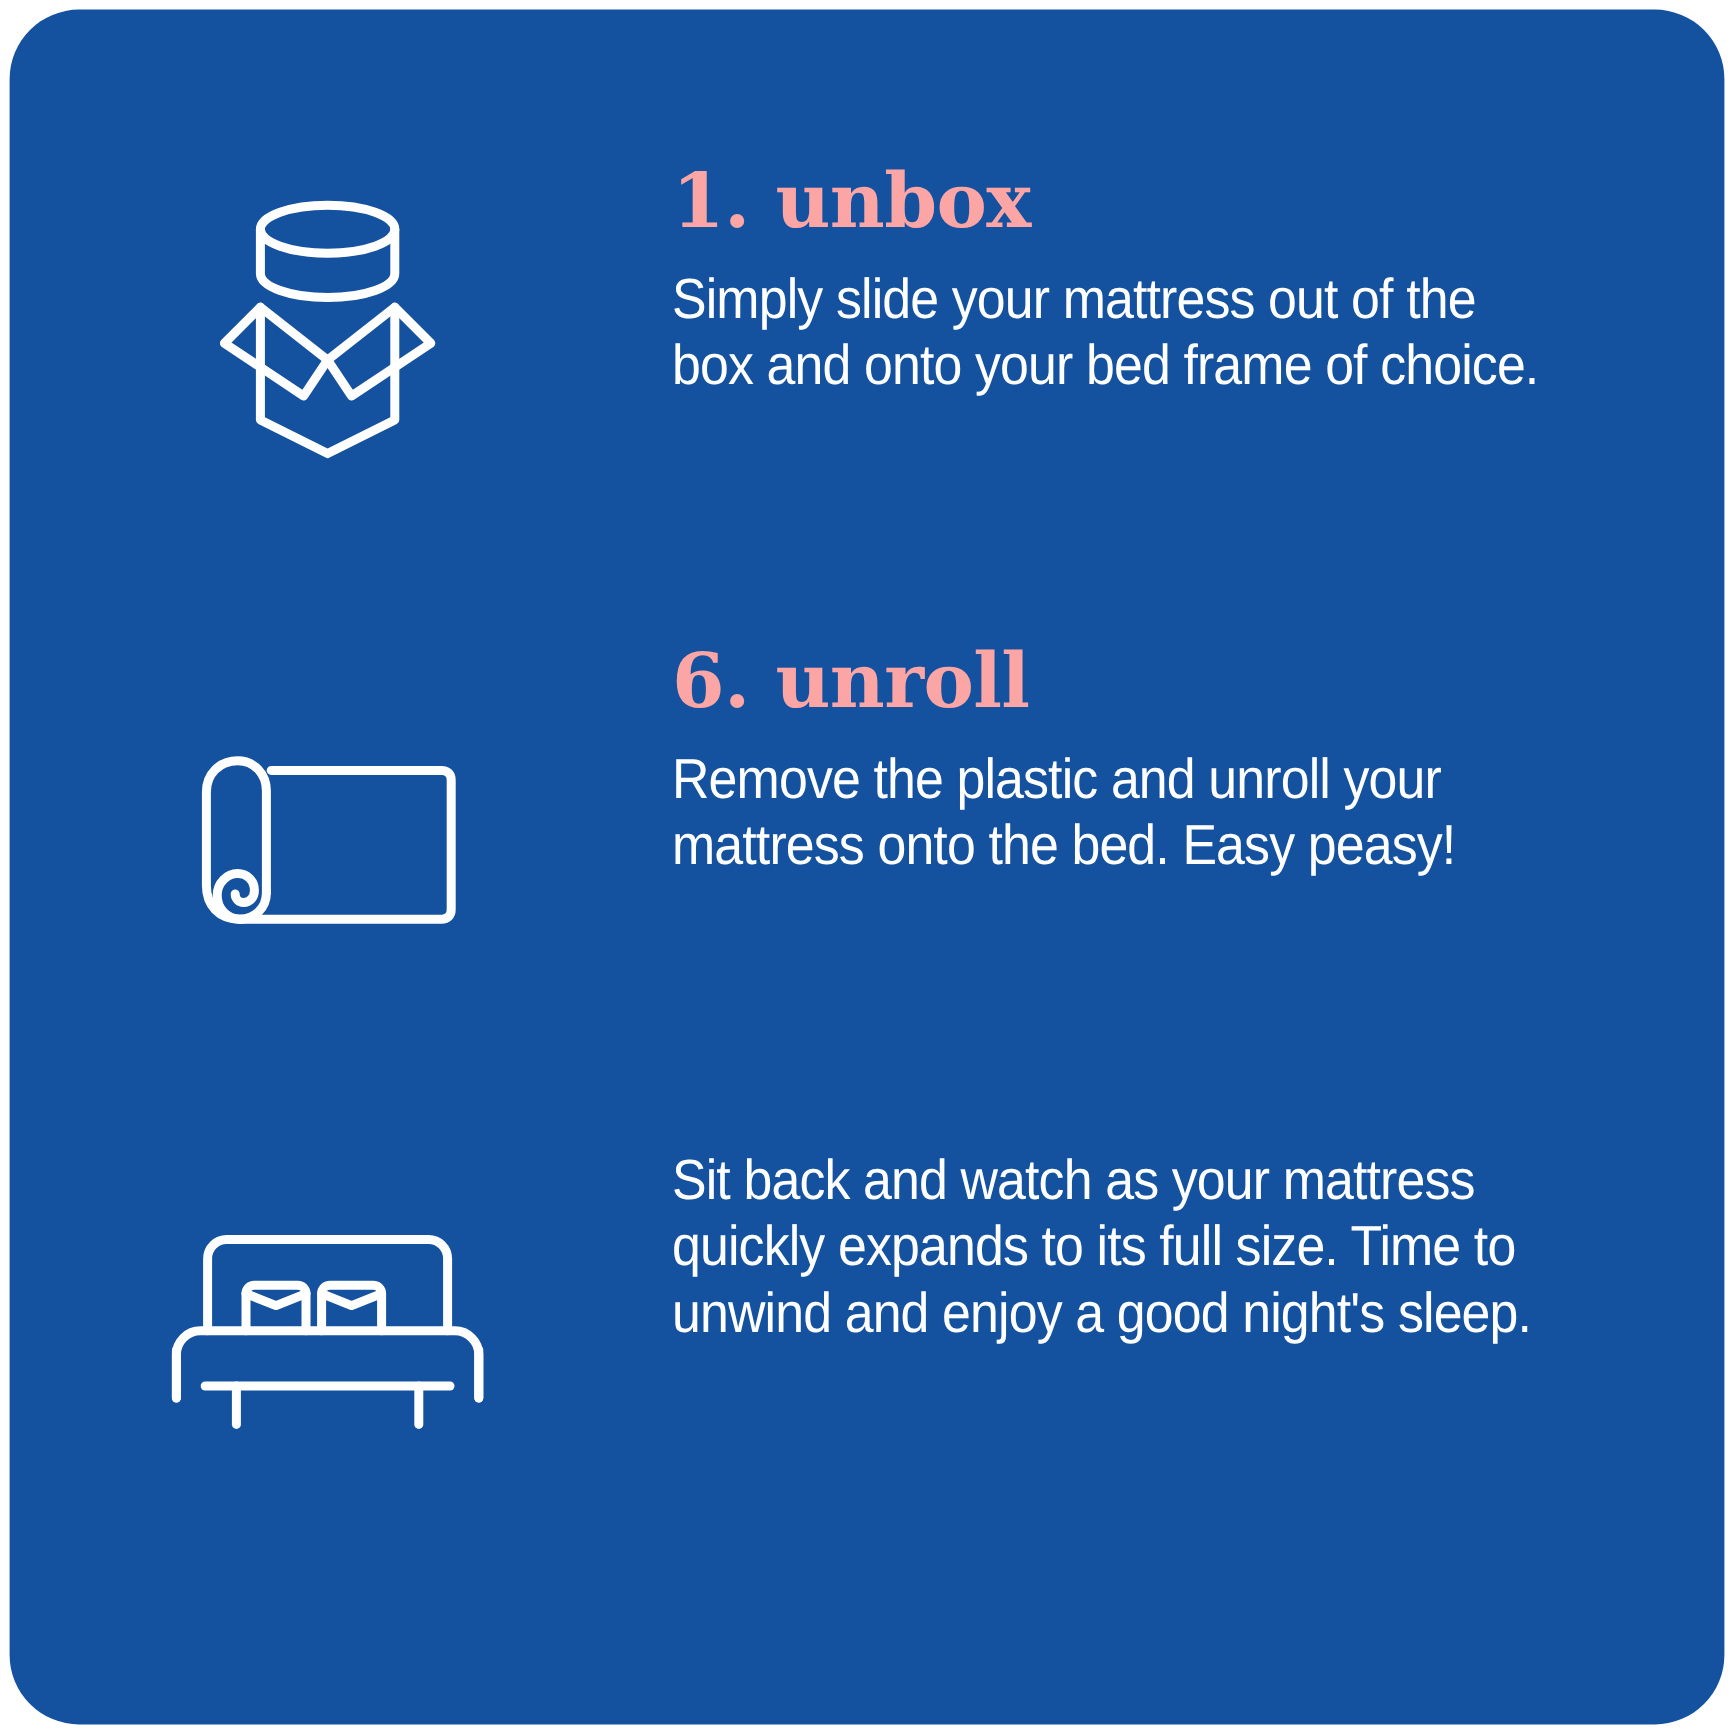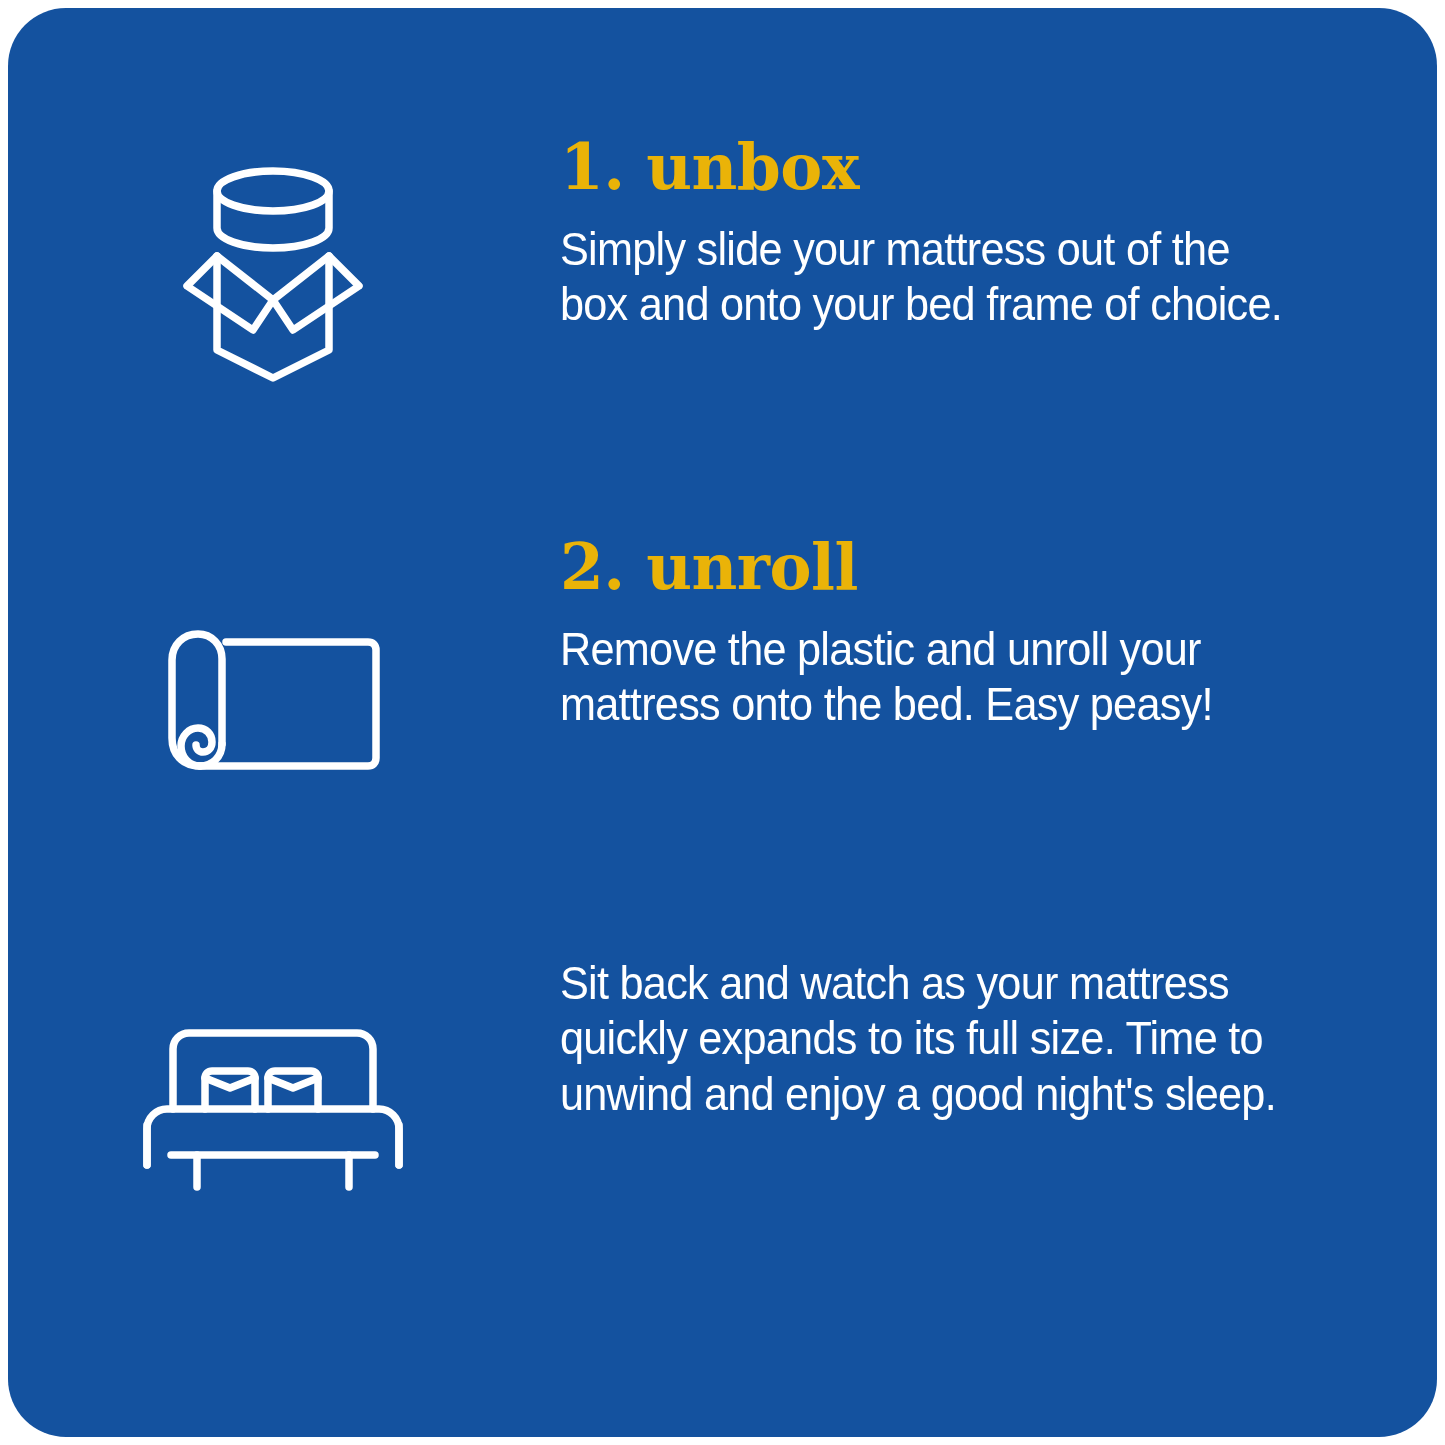--- a/index.html
+++ b/index.html
@@ -51,21 +51,21 @@
   .step-3 .icon-col { align-items: flex-start; padding-top: 92px; }
 
   .text-col {
     position: absolute;
     left: 552px;
     top: 0;
     width: 790px;
   }
 
   .step-title {
-    color: #eab308;
+    color: #fca5a5;
     font-family: "DejaVu Serif", "Liberation Serif", serif;
     font-weight: 700;
     font-size: 63px;
     line-height: 1.0;
     letter-spacing: -0.5px;
     margin: 0 0 4px 0;
     white-space: nowrap;
   }
 
   .step-body {
@@ -124,21 +124,21 @@
           <path d="M64 18 H206 C211 18 214 21 214 26 V134 C214 139 211 142 206 142 H38"></path>
 
           <path d="M38 142 C20 142 10 130 10 114 V36 C10 21 21 10 36 10 C50 10 60 21 60 35 V120"></path>
 
           <path d="M60 120 C60 133 50 142 38 142 C27 142 19 133 19 122 C19 112 27 104 36 104 C44 104 50 110 50 118 C50 124 46 128 41 128 C37 128 34 125 34 121"></path>
         </svg>
       </span>
     </div>
 
     <div class="text-col">
-      <h2 class="step-title">2. unroll</h2>
+      <h2 class="step-title">6. unroll</h2>
       <p class="step-body">Remove the plastic and unroll your mattress onto the bed. Easy peasy!</p>
     </div>
   </div>
 
   <div class="step step-3">
 
     <div class="icon-col">
       <span>
         <svg width="272" height="170" viewBox="0 0 272 170" fill="none" stroke="#ffffff" stroke-width="7.5" stroke-linecap="round" stroke-linejoin="round">
 

